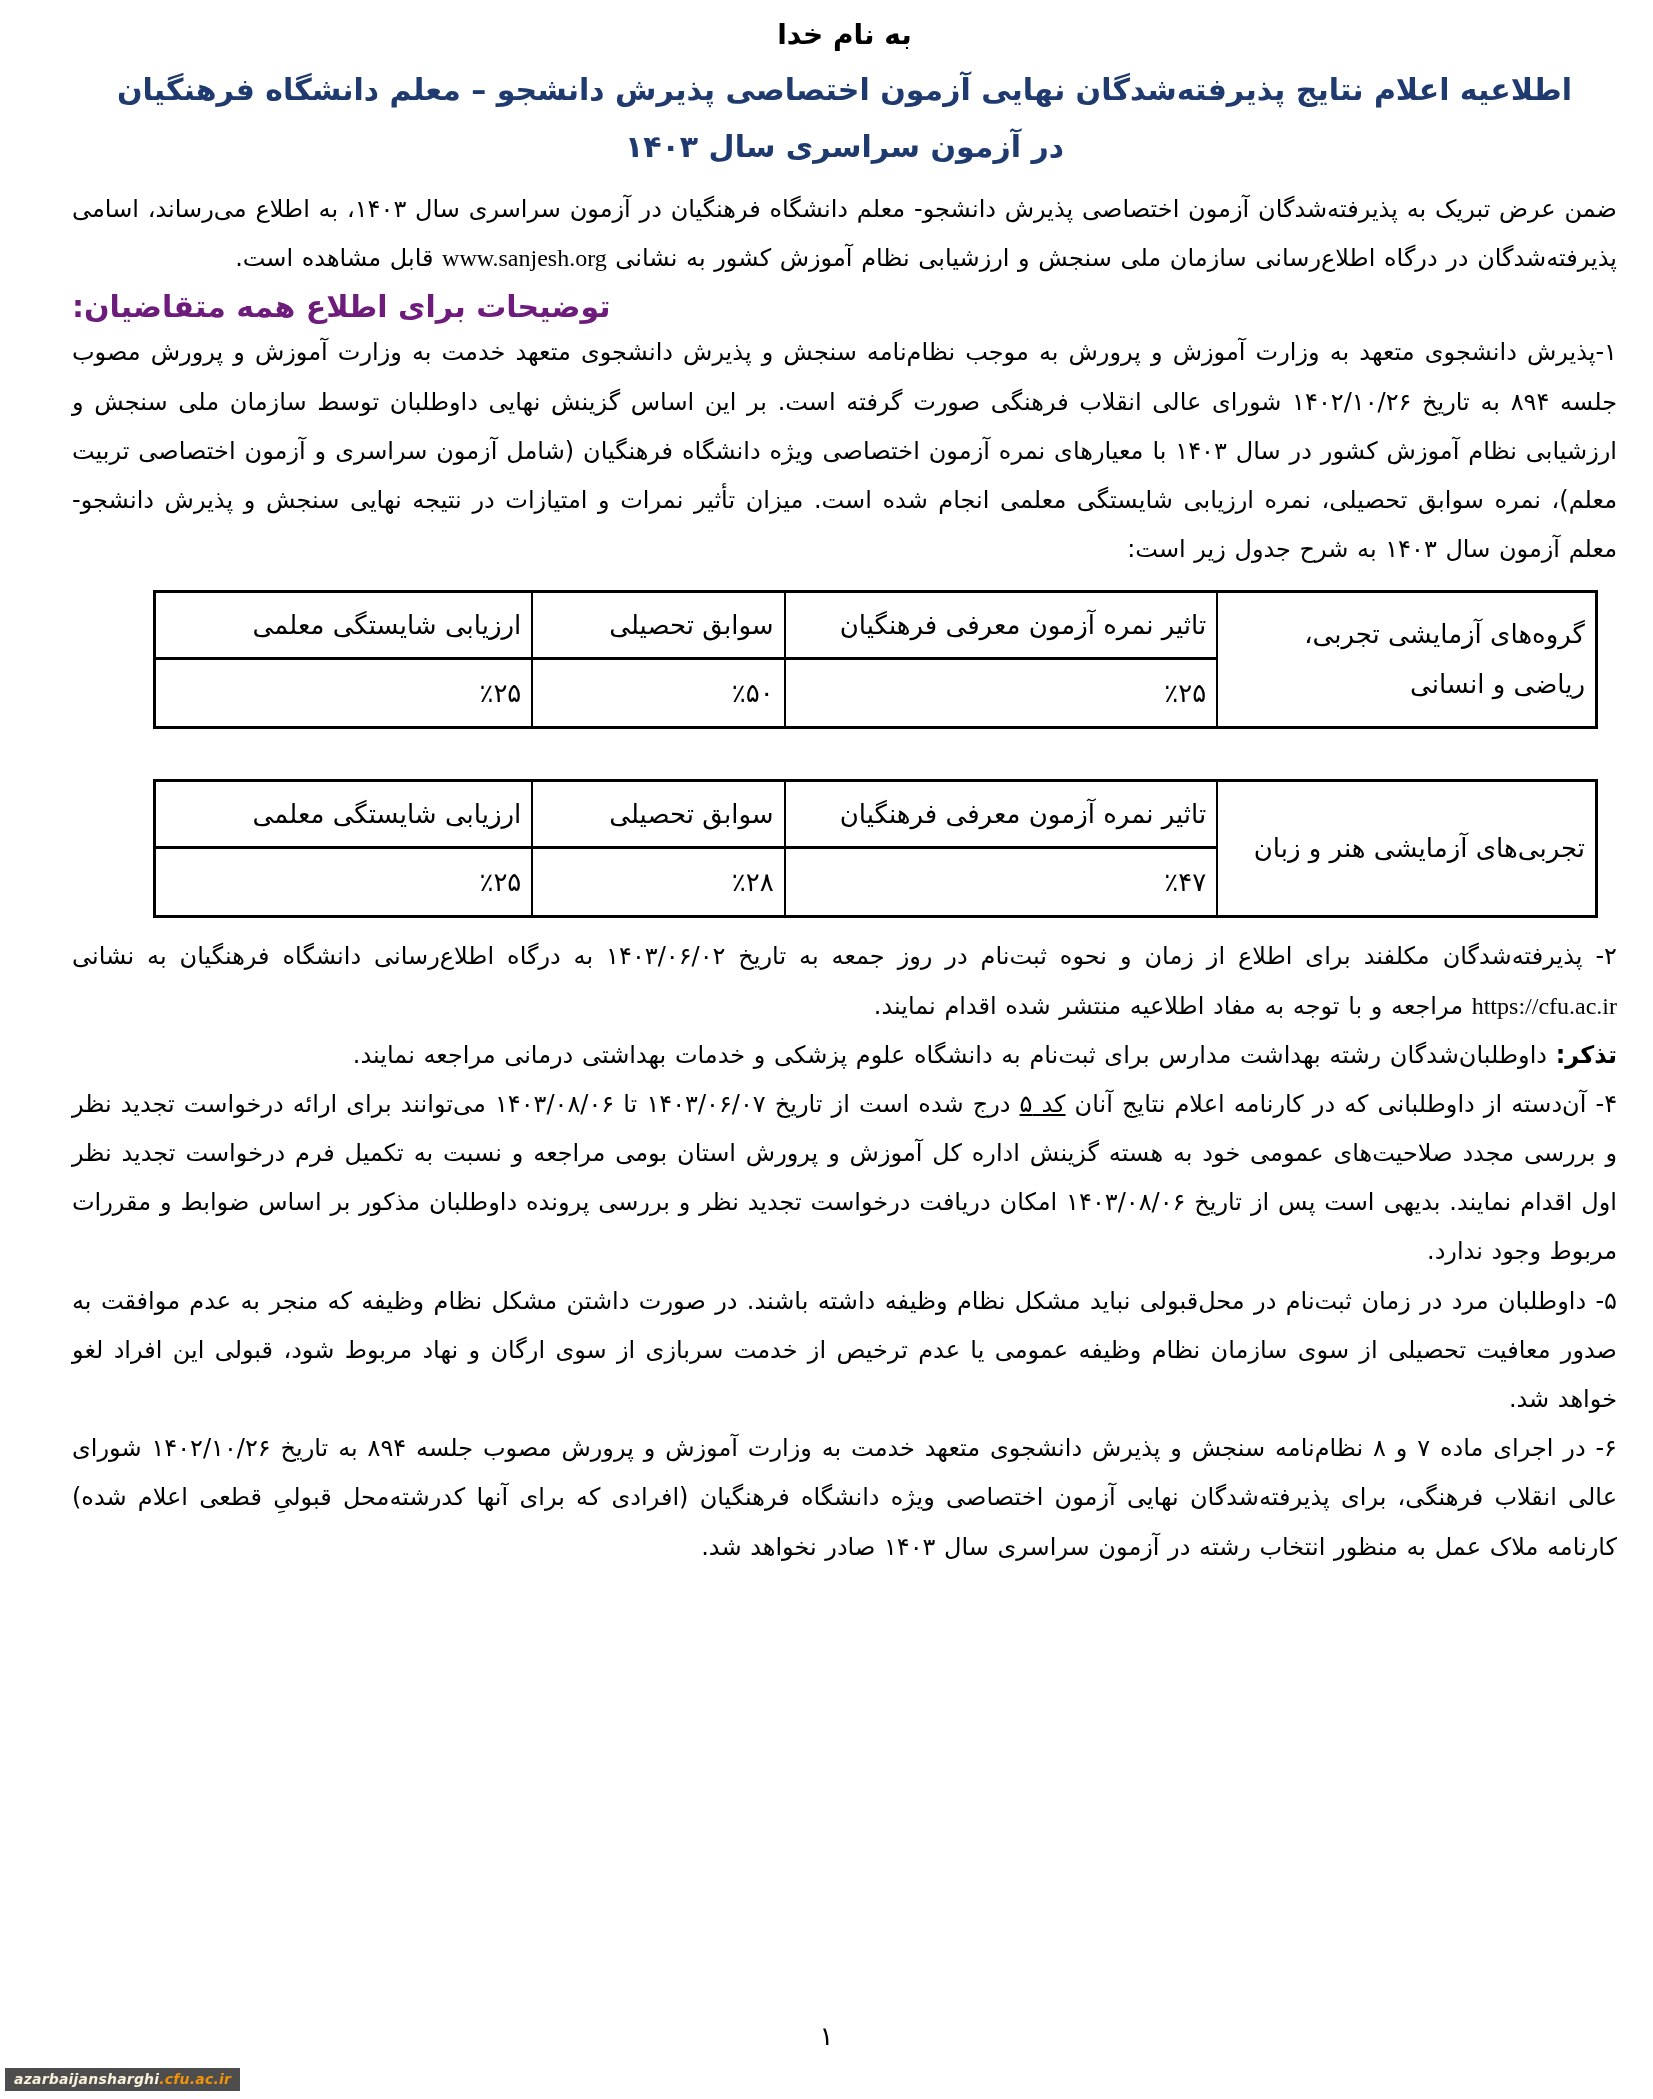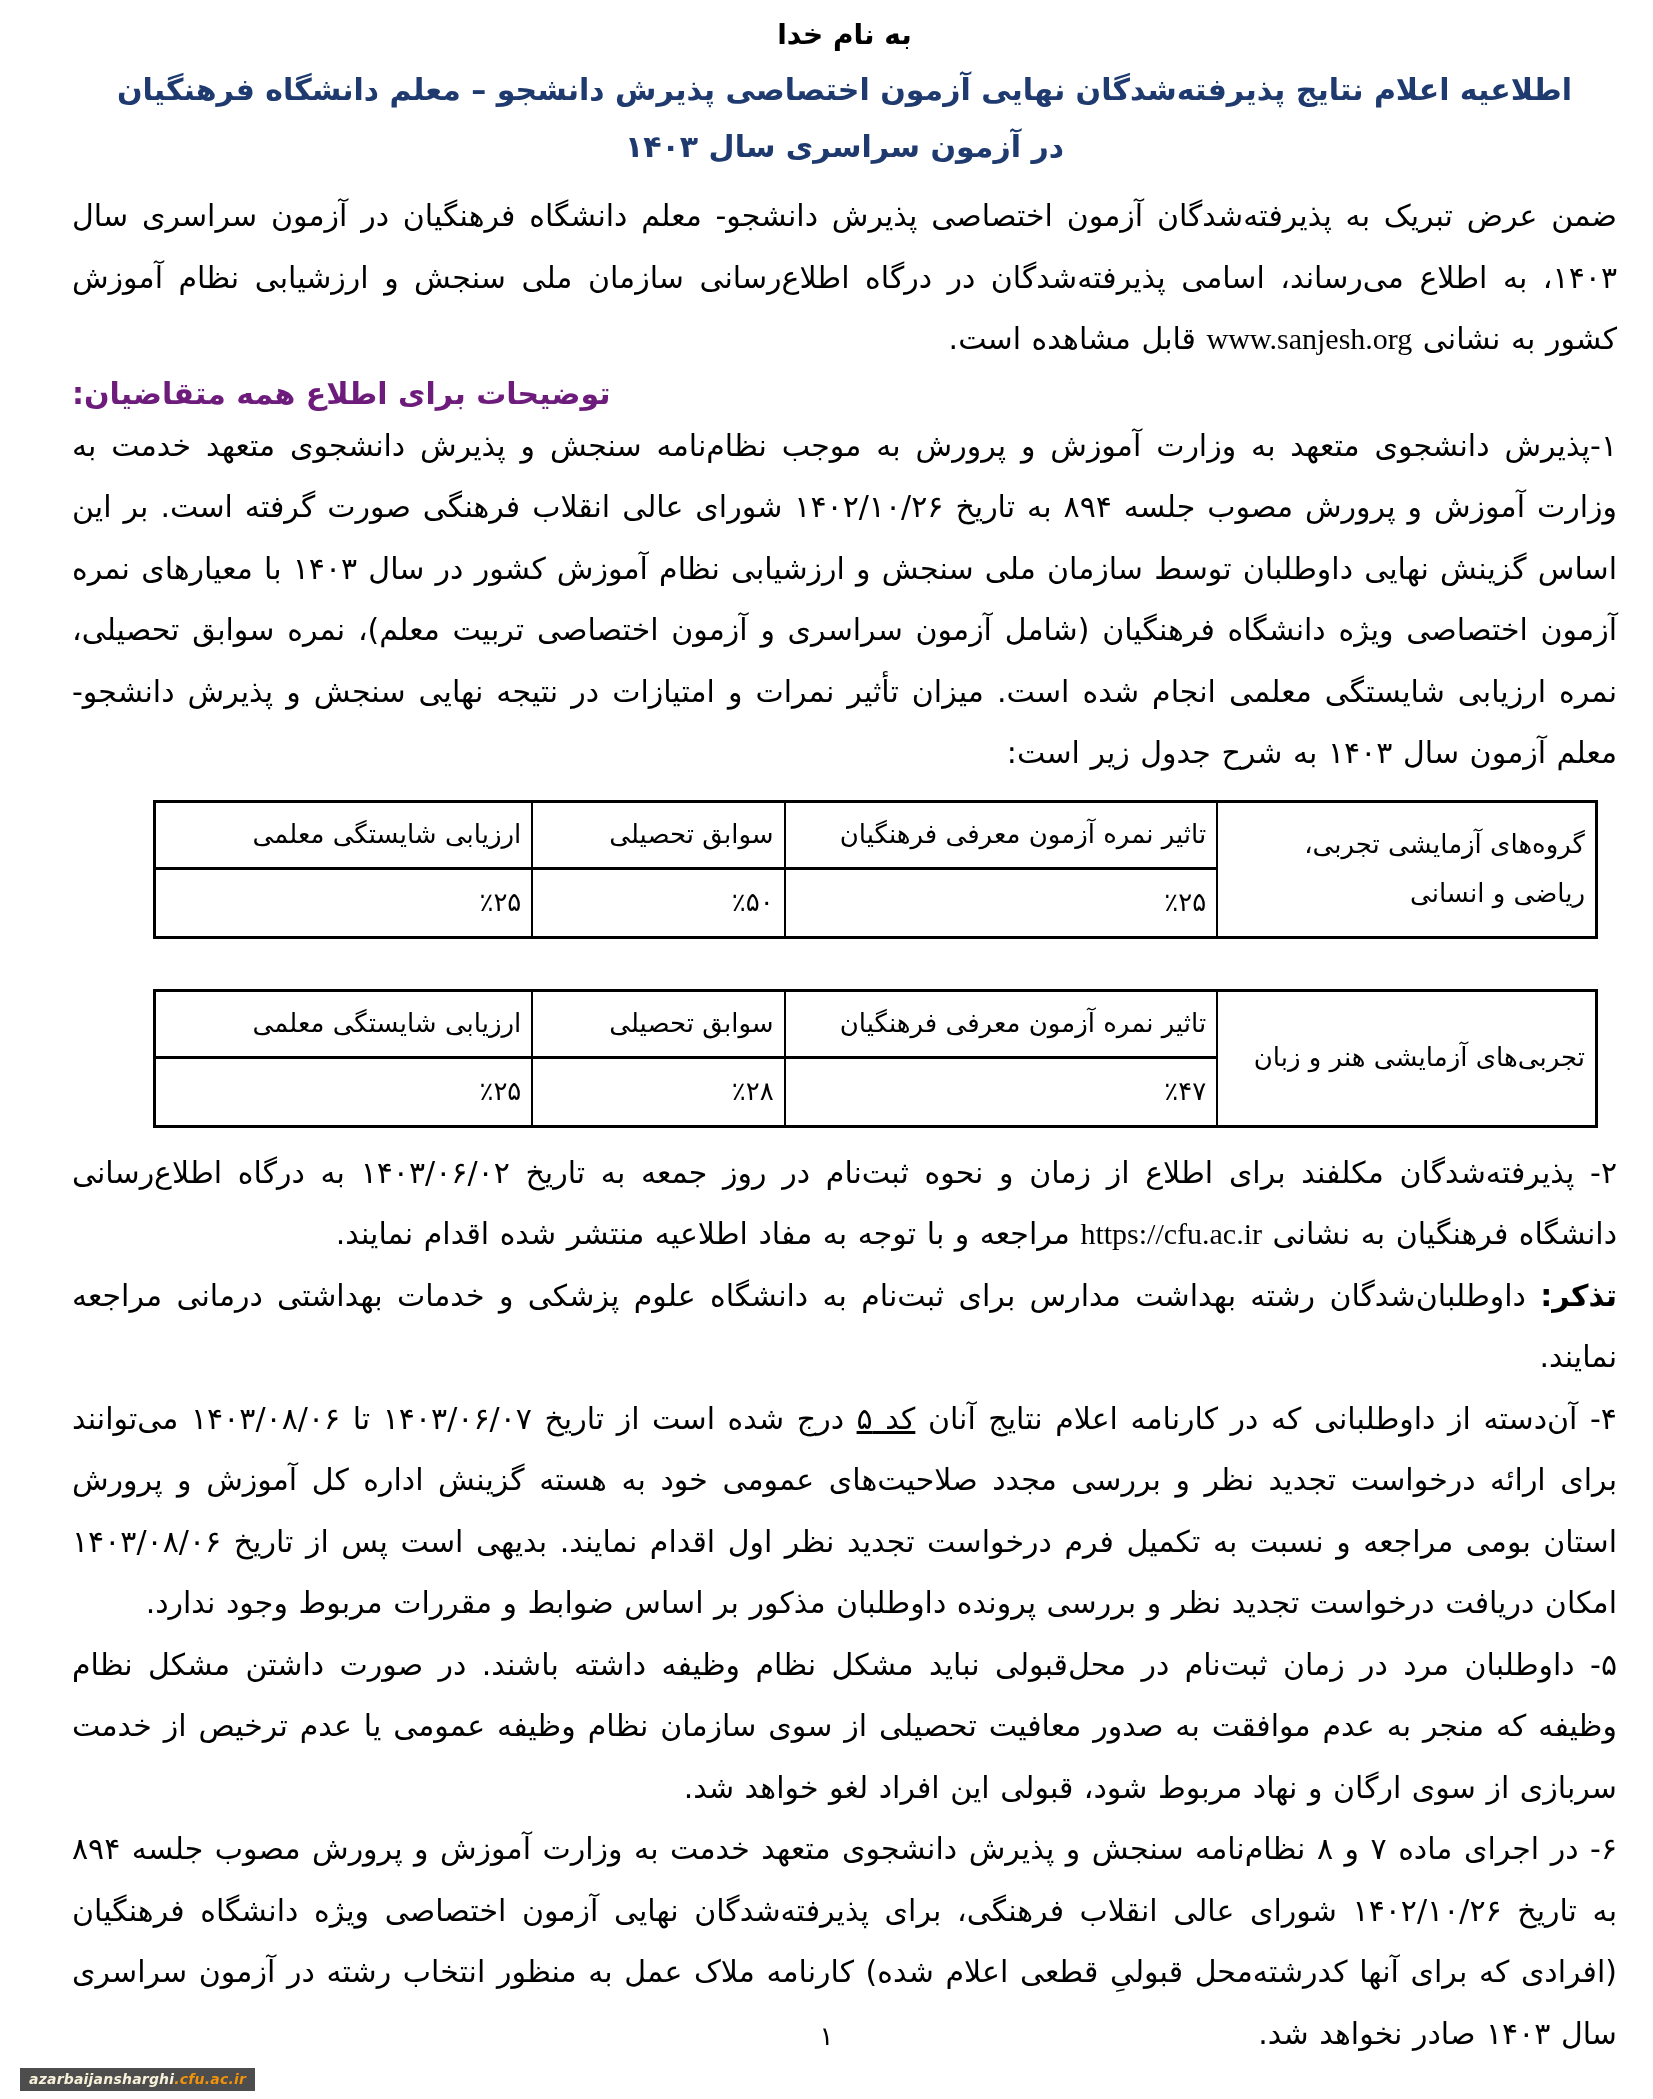--- a/index.html
+++ b/index.html
@@ -23,21 +23,21 @@
   }
   .main-title {
     text-align: center;
     font-weight: bold;
     font-size: 30px;
     color: #1f3a6e;
     line-height: 1.9;
     margin: 0;
   }
   .intro, .body-par {
-    font-size: 30px;
+    font-size: 24px;
     line-height: 2.05;
     text-align: justify;
     margin: 0;
     word-spacing: 1px;
   }
   .intro { margin-top: 10px; }
   .section-heading {
     font-size: 30px;
     font-weight: bold;
     color: #6e1c7c;
@@ -69,21 +69,21 @@
   table.score.t2 { margin-bottom: 14px; }
   .page-number {
     position: absolute;
     left: 0; right: 0;
     bottom: 48px;
     text-align: center;
     font-size: 26px;
   }
   .watermark {
     position: absolute;
-    left: 20px;
+    left: 5px;
     bottom: 8px;
     direction: ltr;
     background: #4d4d4d;
     color: #f7f1da;
     font-style: italic;
     font-weight: bold;
     font-size: 14px;
     padding: 3px 9px 4px 9px;
     letter-spacing: 0.2px;
   }

